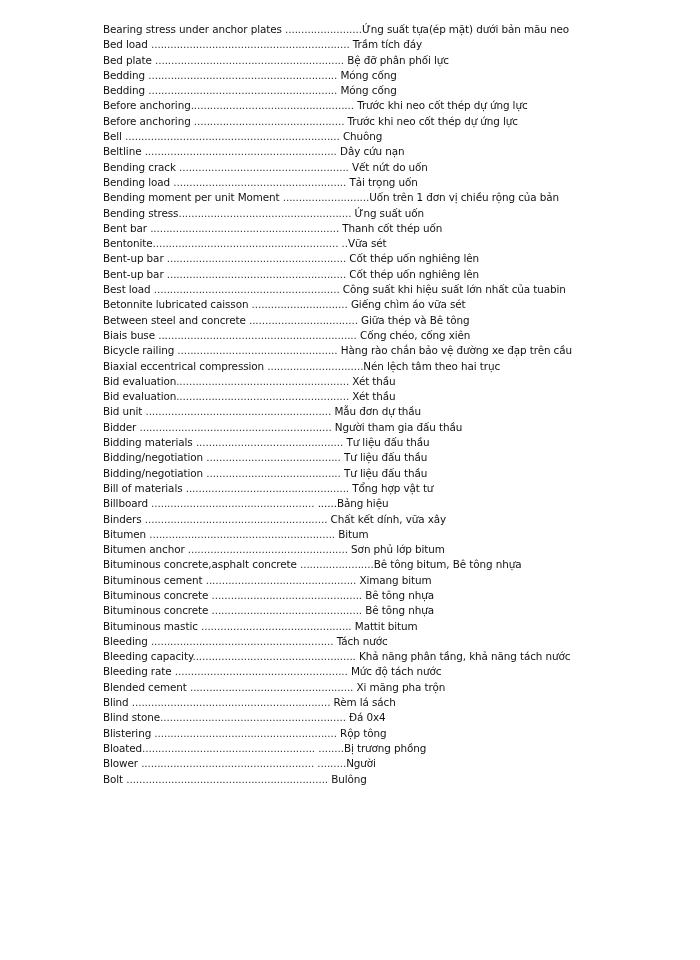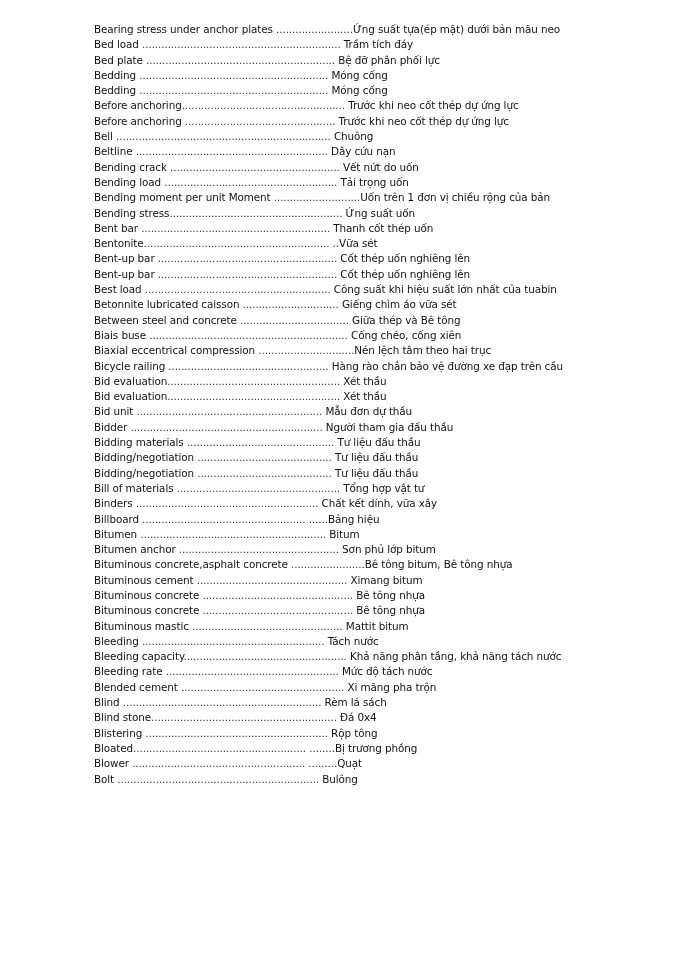--- a/index.html
+++ b/index.html
@@ -1,18 +1,18 @@
 <!DOCTYPE html>
 <html><head>
 <meta charset="utf-8">
 <style>
   html, body { margin: 0; padding: 0; background: #ffffff; }
   body { width: 700px; height: 960px; position: relative; overflow: hidden; }
   .page {
-    position: absolute; left: 94px; top: 22px; width: 500px;
+    position: absolute; left: 103px; top: 22px; width: 500px;
     font-family: "DejaVu Sans", sans-serif; font-size: 10.4px;
     line-height: 15.3px; color: #111111; letter-spacing: -0.1px;
   }
   .entry { display: block; white-space: normal; }
   .term { }
   .dots { color: #333; }
   .def { }
 </style>
 </head>
 <body>
@@ -32,42 +32,42 @@
     <div class="entry"><span class="term">Bending  moment  per unit Moment  </span><span class="dots">...........................</span><span class="def">Uốn trên 1 đơn vị chiều rộng của bản</span></div>
     <div class="entry"><span class="term">Bending  stress</span><span class="dots">......................................................</span><span class="def">  Ứng  suất uốn</span></div>
     <div class="entry"><span class="term">Bent bar </span><span class="dots">...........................................................</span><span class="def"> Thanh cốt thép uốn</span></div>
     <div class="entry"><span class="term">Bentonite</span><span class="dots">..........................................................  ..</span><span class="def">Vữa sét</span></div>
     <div class="entry"><span class="term">Bent-up bar  </span><span class="dots">........................................................</span><span class="def"> Cốt thép uốn nghiêng  lên</span></div>
     <div class="entry"><span class="term">Bent-up bar  </span><span class="dots">........................................................</span><span class="def"> Cốt thép uốn nghiêng  lên</span></div>
     <div class="entry"><span class="term">Best load  </span><span class="dots">..........................................................</span><span class="def"> Công suất khi  hiệu suất lớn nhất của tuabin</span></div>
     <div class="entry"><span class="term">Betonnite lubricated caisson </span><span class="dots">..............................</span><span class="def"> Giếng  chìm  áo vữa sét</span></div>
     <div class="entry"><span class="term">Between steel and concrete </span><span class="dots">..................................</span><span class="def"> Giữa thép và Bê tông</span></div>
     <div class="entry"><span class="term">Biais  buse ...</span><span class="dots">...........................................................</span><span class="def"> Cống chéo, cống xiên</span></div>
+    <div class="entry"><span class="term">Bicycle railing  </span><span class="dots">..................................................</span><span class="def"> Hàng  rào chắn bảo vệ đường xe đạp trên cầu</span></div>
     <div class="entry"><span class="term">Biaxial  eccentrical compression </span><span class="dots">..............................</span><span class="def">Nén lệch tâm  theo hai  trục</span></div>
-    <div class="entry"><span class="term">Bicycle railing  </span><span class="dots">..................................................</span><span class="def"> Hàng  rào chắn bảo vệ đường xe đạp trên cầu</span></div>
     <div class="entry"><span class="term">Bid  evaluation</span><span class="dots">......................................................</span><span class="def"> Xét thầu</span></div>
     <div class="entry"><span class="term">Bid  evaluation</span><span class="dots">......................................................</span><span class="def"> Xét thầu</span></div>
     <div class="entry"><span class="term">Bid  unit  </span><span class="dots">..........................................................</span><span class="def"> Mẫu đơn dự thầu</span></div>
     <div class="entry"><span class="term">Bidder  </span><span class="dots">............................................................</span><span class="def"> Người  tham  gia đấu  thầu</span></div>
     <div class="entry"><span class="term">Bidding  materials  </span><span class="dots">..............................................</span><span class="def"> Tư liệu đấu  thầu</span></div>
     <div class="entry"><span class="term">Bidding/negotiation   </span><span class="dots">..........................................</span><span class="def"> Tư liệu  đấu  thầu</span></div>
     <div class="entry"><span class="term">Bidding/negotiation   </span><span class="dots">..........................................</span><span class="def"> Tư liệu  đấu  thầu</span></div>
     <div class="entry"><span class="term">Bill  of materials </span><span class="dots">...................................................</span><span class="def"> Tổng hợp  vật tư</span></div>
+    <div class="entry"><span class="term">Billboard </span><span class="dots">...................................................  </span><span class="def">......Bảng hiệu</span></div>
     <div class="entry"><span class="term">Binders  </span><span class="dots">.........................................................</span><span class="def"> Chất kết dính,  vữa xây</span></div>
-    <div class="entry"><span class="term">Billboard </span><span class="dots">...................................................  </span><span class="def">......Bảng hiệu</span></div>
     <div class="entry"><span class="term">Bitumen  </span><span class="dots">..........................................................</span><span class="def"> Bitum</span></div>
     <div class="entry"><span class="term">Bitumen  anchor </span><span class="dots">..................................................</span><span class="def"> Sơn phủ lớp bitum</span></div>
     <div class="entry"><span class="term">Bituminous   concrete,asphalt concrete </span><span class="dots">.......................</span><span class="def">Bê  tông bitum,  Bê tông nhựa</span></div>
     <div class="entry"><span class="term">Bituminous   cement  </span><span class="dots">...............................................</span><span class="def"> Ximang  bitum</span></div>
     <div class="entry"><span class="term">Bituminous   concrete </span><span class="dots">...............................................</span><span class="def"> Bê  tông nhựa</span></div>
     <div class="entry"><span class="term">Bituminous   concrete </span><span class="dots">...............................................</span><span class="def"> Bê  tông nhựa</span></div>
     <div class="entry"><span class="term">Bituminous  mastic  </span><span class="dots">...............................................</span><span class="def"> Mattit bitum</span></div>
     <div class="entry"><span class="term">Bleeding  </span><span class="dots">.........................................................</span><span class="def"> Tách nước</span></div>
     <div class="entry"><span class="term">Bleeding  capacity</span><span class="dots">...................................................</span><span class="def"> Khả  năng phân  tầng, khả năng tách nước</span></div>
     <div class="entry"><span class="term">Bleeding  rate  </span><span class="dots">......................................................</span><span class="def"> Mức độ  tách nước</span></div>
     <div class="entry"><span class="term">Blended  cement  </span><span class="dots">...................................................</span><span class="def"> Xi măng  pha trộn</span></div>
     <div class="entry"><span class="term">Blind  </span><span class="dots">..............................................................</span><span class="def"> Rèm  lá sách</span></div>
     <div class="entry"><span class="term">Blind  stone</span><span class="dots">..........................................................</span><span class="def">  Đá 0x4</span></div>
     <div class="entry"><span class="term">Blistering </span><span class="dots">.........................................................</span><span class="def"> Rộp  tông</span></div>
     <div class="entry"><span class="term">Bloated</span><span class="dots">......................................................  ........</span><span class="def">Bị trương phồng</span></div>
-    <div class="entry"><span class="term">Blower </span><span class="dots">......................................................  .........</span><span class="def">Quạt</span></div>
+    <div class="entry"><span class="term">Blower </span><span class="dots">......................................................  .........</span><span class="def">Người</span></div>
     <div class="entry"><span class="term">Bolt  </span><span class="dots">...............................................................</span><span class="def"> Bulông</span></div>
   </div>
 
 </body></html>

